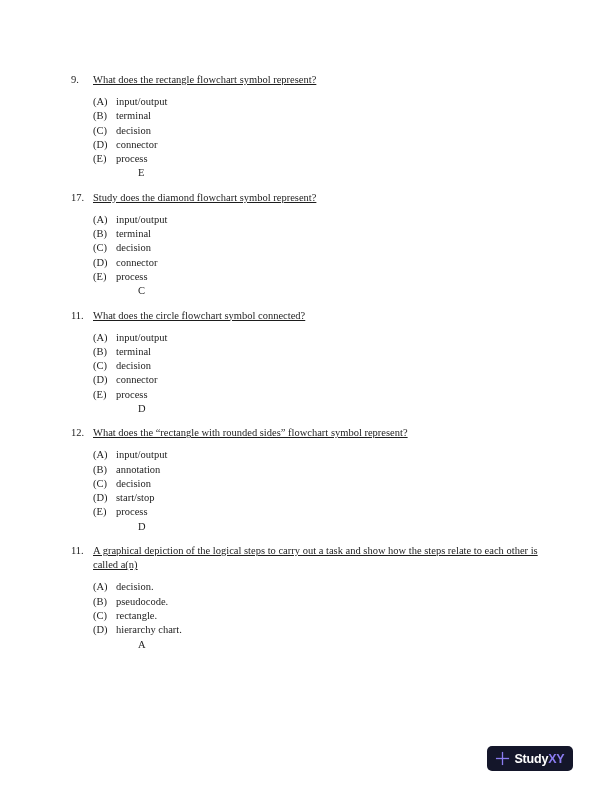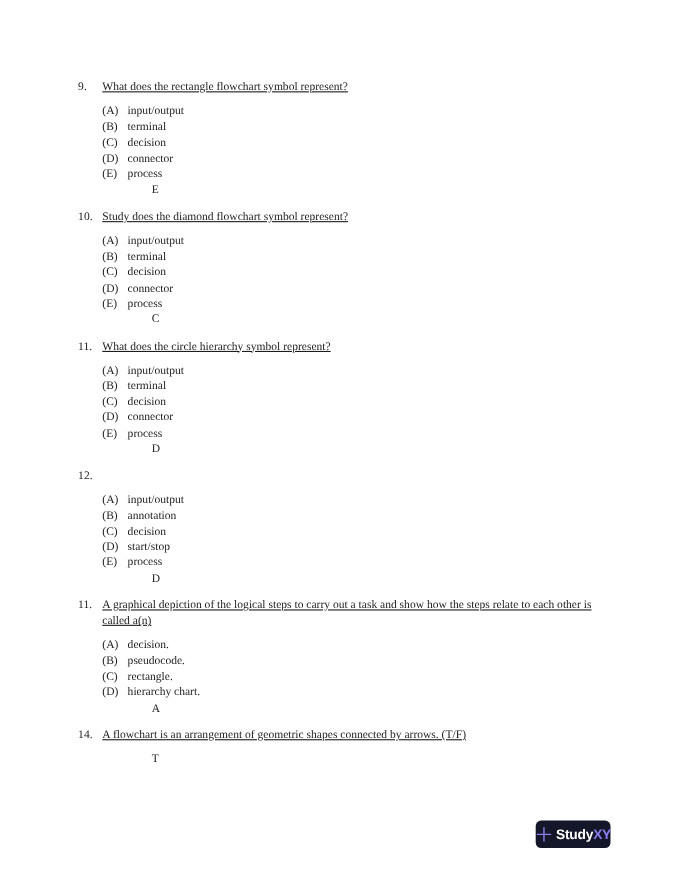--- a/index.html
+++ b/index.html
@@ -33,21 +33,21 @@
   .q-num { width: 22px; flex-shrink: 0; }
   .q-text { max-width: 450px; text-decoration: underline; }
   .options { margin-left: 22px; margin-top: 7.7px; }
   .option { display: flex; line-height: 14.3px; }
   .opt-marker { width: 23px; flex-shrink: 0; }
   .answer { margin-left: 45px; line-height: 14.3px; }
   .logo {
     position: absolute;
     left: 487px;
     top: 746px;
-    width: 68px;
+    width: 86px;
     height: 25px;
     background: var(--logo-bg);
     border-radius: 5px;
     display: flex;
     align-items: center;
     justify-content: center;
     gap: 4px;
     font-family: "Liberation Sans", "DejaVu Sans", sans-serif;
     font-weight: bold;
     font-size: 12.5px;
@@ -87,21 +87,21 @@
       <div class="option">
         <span class="opt-marker">(E)</span>
         <span class="opt-text">process</span>
       </div>
       <div class="answer">E</div>
     </div>
   </div>
 
   <div class="question">
     <div class="q-row">
-      <span class="q-num">10.</span>
+      <span class="q-num">17.</span>
       <span class="q-text">Study does the diamond flowchart symbol represent?</span>
     </div>
     <div class="options">
       <div class="option">
         <span class="opt-marker">(A)</span>
         <span class="opt-text">input/output</span>
       </div>
       <div class="option">
         <span class="opt-marker">(B)</span>
         <span class="opt-text">terminal</span>
@@ -118,21 +118,21 @@
         <span class="opt-marker">(E)</span>
         <span class="opt-text">process</span>
       </div>
       <div class="answer">C</div>
     </div>
   </div>
 
   <div class="question">
     <div class="q-row">
       <span class="q-num">11.</span>
-      <span class="q-text">What does the circle hierarchy symbol represent?</span>
+      <span class="q-text">What does the circle flowchart symbol connected?</span>
     </div>
     <div class="options">
       <div class="option">
         <span class="opt-marker">(A)</span>
         <span class="opt-text">input/output</span>
       </div>
       <div class="option">
         <span class="opt-marker">(B)</span>
         <span class="opt-text">terminal</span>
       </div>
@@ -148,20 +148,21 @@
         <span class="opt-marker">(E)</span>
         <span class="opt-text">process</span>
       </div>
       <div class="answer">D</div>
     </div>
   </div>
 
   <div class="question">
     <div class="q-row">
       <span class="q-num">12.</span>
+      <span class="q-text">What does the “rectangle with rounded sides” flowchart symbol represent?</span>
     </div>
     <div class="options">
       <div class="option">
         <span class="opt-marker">(A)</span>
         <span class="opt-text">input/output</span>
       </div>
       <div class="option">
         <span class="opt-marker">(B)</span>
         <span class="opt-text">annotation</span>
       </div>
@@ -200,29 +201,20 @@
         <span class="opt-text">rectangle.</span>
       </div>
       <div class="option">
         <span class="opt-marker">(D)</span>
         <span class="opt-text">hierarchy chart.</span>
       </div>
       <div class="answer">A</div>
     </div>
   </div>
 
-  <div class="question">
-    <div class="q-row">
-      <span class="q-num">14.</span>
-      <span class="q-text">A flowchart is an arrangement of geometric shapes connected by arrows. (T/F)</span>
-    </div>
-    <div class="options">
-      <div class="answer">T</div>
-    </div>
-  </div>
 
 </div>
 
 <div class="logo">
   <span class="plus-icon">
     <svg width="15" height="15" viewBox="0 0 16 16" aria-hidden="true">
       <line x1="8" y1="1" x2="8" y2="15" stroke="#8b7cf0" stroke-width="1.4"></line>
       <line x1="1" y1="8" x2="15" y2="8" stroke="#8b7cf0" stroke-width="1.4"></line>
     </svg>
   </span>

